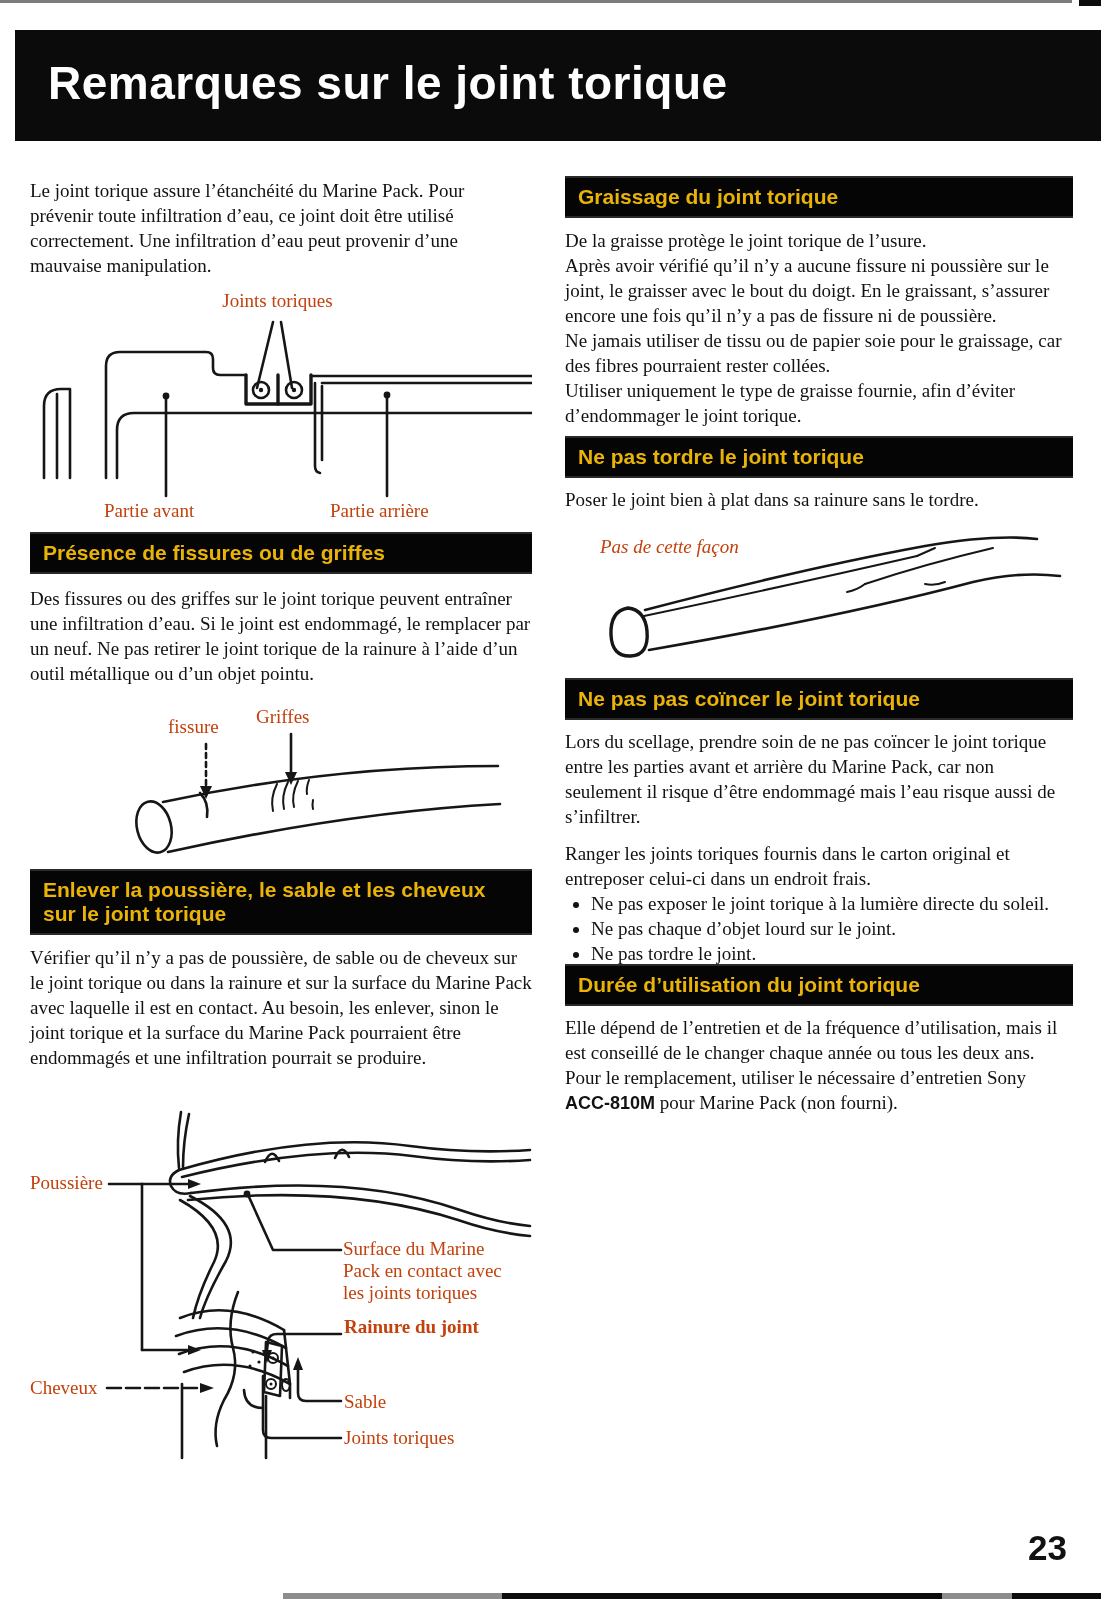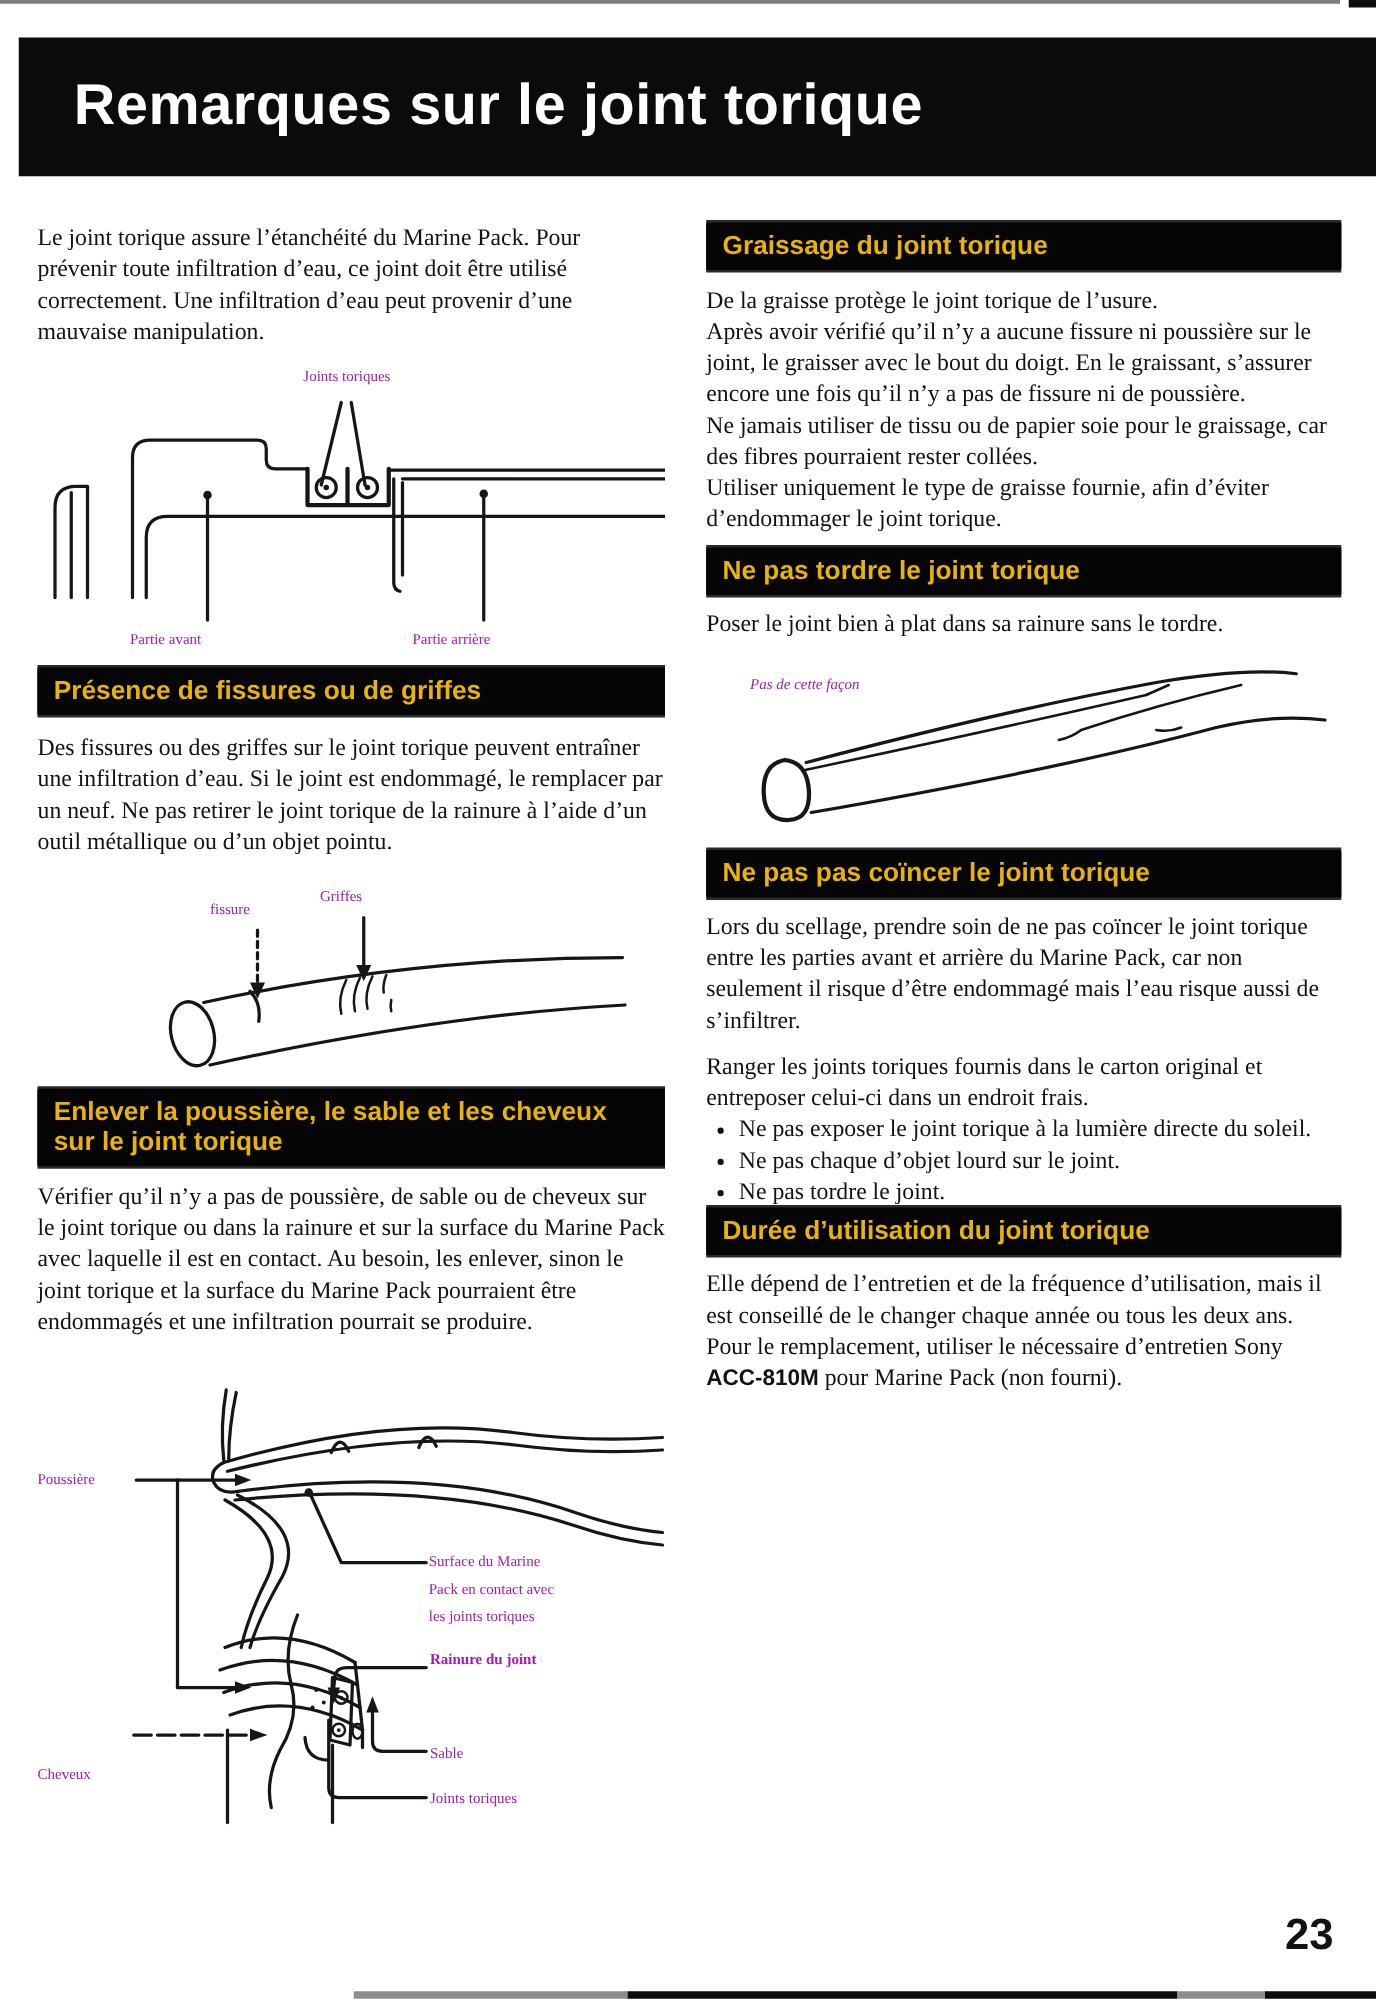--- a/index.html
+++ b/index.html
@@ -8,35 +8,35 @@
   
   .topline{position:absolute;top:0;left:0;width:1072px;height:3px;background:#7d7d7d;}
   .topline-right{position:absolute;top:0;left:1079px;width:22px;height:6px;background:#0c0c0c;}
   .botseg{position:absolute;bottom:2px;height:6px;}
   .b1{left:283px;width:219px;background:#8d8d8d;}
   .b2{left:502px;width:440px;background:#0c0c0c;}
   .b3{left:942px;width:70px;background:#8d8d8d;}
   .b4{left:1012px;width:89px;background:#0c0c0c;}
   
   .title-band{position:absolute;left:15px;top:30px;width:1086px;height:111px;background:#0b0b0b;}
-  .title-band h1{margin:0;padding:26px 0 0 44px;color:#ffffff;font-family:"Liberation Sans",sans-serif;
+  .title-band h1{margin:0;padding:26px 0 0 33px;color:#ffffff;font-family:"Liberation Sans",sans-serif;
                  font-weight:bold;font-size:46px;letter-spacing:.5px;}
   
   .col{position:absolute;top:178px;}
   .col-left{left:30px;width:502px;}
   .col-right{left:565px;width:508px;}
   p.body{margin:0;font-size:19px;line-height:25px;}
   .pre{white-space:pre-line;}
   
   .sec{background:#050505;color:#eab308;font-family:"Liberation Sans",sans-serif;font-weight:bold;
        font-size:21px;line-height:24px;padding:7px 10px 7px 13px;
        box-shadow:0 -2px 0 #2a2a2a, 0 2px 0 #2a2a2a;}
   
   .diagram{position:relative;}
-  .dlabel{position:absolute;font-size:12px;line-height:22px;color:#a21caf;}
+  .dlabel{position:absolute;font-size:19px;line-height:22px;color:#c2410c;}
   svg{display:block;}
   .stroke{fill:none;stroke:#161616;stroke-width:2.6;stroke-linecap:round;stroke-linejoin:round;}
   .thick{stroke-width:3.4;}
   .thin{stroke-width:2;}
   .fillink{fill:#161616;stroke:none;}
   ul.bullets{margin:0;padding-left:26px;font-size:19px;line-height:25px;}
   ul.bullets li{margin:0;}
   .pagenum{position:absolute;left:1028px;top:1528px;font-family:"Liberation Sans",sans-serif;
            font-weight:bold;font-size:35px;}
 </style>
@@ -154,21 +154,21 @@
         <path class="stroke" d="M311,154 L243,154 L219,101"></path>
         <circle class="fillink" cx="217" cy="98" r="3.4"></circle>
         <path class="stroke" d="M311,238 L247,238 Q239,238 238,245 L237,254"></path>
         <polygon class="fillink" points="232,254 242,254 237,267"></polygon>
         <path class="stroke" d="M311,305 L276,305 Q268,305 268,297 L268,274"></path>
         <polygon class="fillink" points="263,274 273,274 268,261"></polygon>
         <path class="stroke" d="M311,342 L241,342 Q233,342 233,334 L233,280"></path>
         <path class="stroke" d="M233,312 Q215,312 214,294"></path>
       </svg>
       <div class="dlabel" style="left:0;top:76px;">Poussière</div>
-      <div class="dlabel" style="left:0;top:281px;margin-top:31px;">Cheveux</div>
+      <div class="dlabel" style="left:0;top:281px;">Cheveux</div>
       <div class="dlabel pre" style="left:313px;top:142px;width:186px;">Surface du Marine
 Pack en contact avec
 les joints toriques</div>
       <div class="dlabel" style="left:314px;top:220px;font-weight:bold;">Rainure du joint</div>
       <div class="dlabel" style="left:314px;top:295px;">Sable</div>
       <div class="dlabel" style="left:314px;top:331px;">Joints toriques</div>
     </div>
 
   </div>
 

